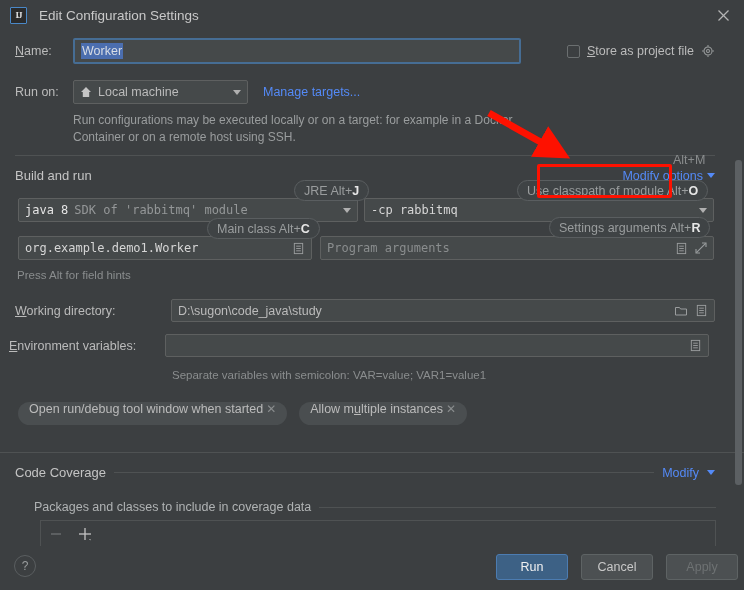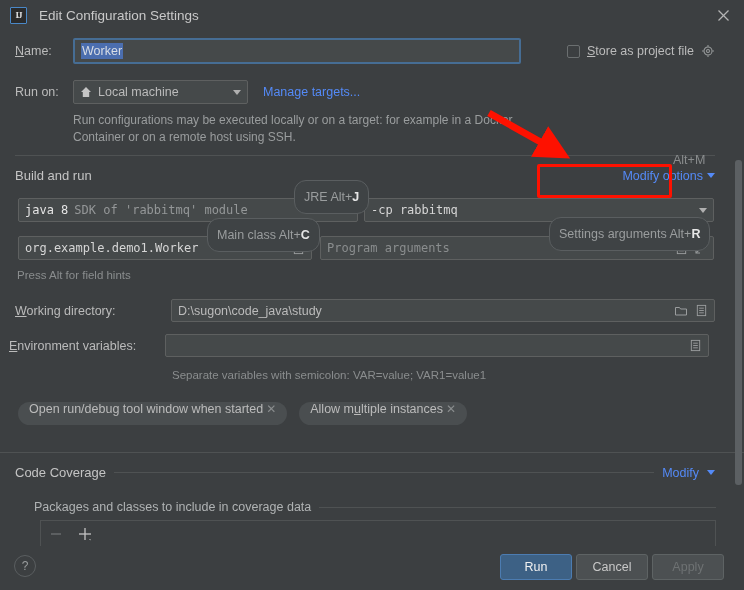--- a/index.html
+++ b/index.html
@@ -66,21 +66,21 @@
   .chip {
     background:#4a4e50; border-radius:12px; height:23px;
     display:inline-flex; align-items:flex-start; gap:3px;
     padding:0 11px; color:#bbbbbb; font-size:12.5px; cursor:pointer;
   }
   .chip .x { color:#8a8d8e; font-size:12px; }
 
   
   .hint {
     position:absolute; background:#3f4345; border:1px solid #5a5e60;
-    border-radius:12px; height:34px; display:flex; align-items:center;
+    border-radius:12px; height:21px; display:flex; align-items:center;
     padding:0 9px; font-size:12.5px; color:#9a9d9e; white-space:nowrap;
     z-index: 6;
   }
   .hint b { color:#e6e6e6; font-weight:bold; }
 
   
   .btn {
     height:26px; min-width:72px; border-radius:3px;
     border:1px solid #5e6364; background:#4c5052; color:#c8c8c8;
     font-size:12.5px; display:inline-flex; align-items:center; justify-content:center;
@@ -222,20 +222,24 @@
       </svg>
     </span>
   </div>
 
   <div style="position:absolute; left:17px; top:269px; color:#8a8d8e; font-size:11.5px;">Press Alt for field hints</div>
 
   <div class="hint" style="left:294px; top:180px;">
     <span>JRE Alt+</span>
       <b>J</b>
   </div>
+  <div class="hint" style="left:517px; top:180px;">
+    <span>Use classpath of module Alt+</span>
+      <b>O</b>
+  </div>
   <div class="hint" style="left:207px; top:218px;">
     <span>Main class Alt+</span>
       <b>C</b>
   </div>
   <div class="hint" style="left:549px; top:217px;">
     <span>Settings arguments Alt+</span>
       <b>R</b>
   </div>
 
   <div class="row" style="position:absolute; left:15px; top:299px; width:700px;">
@@ -317,21 +321,21 @@
         <line x1="2" y1="8" x2="14" y2="8" stroke="#c4c4c4" stroke-width="1.3"></line>
         <path d="M12 13 L13.5 13 L13.5 14.5 Z" fill="#c4c4c4"></path>
       </svg>
     </span>
   </div>
 
   <div style="position:absolute; left:0; bottom:0; width:744px; height:44px; background:#3c3f41;">
     <div class="help" style="position:absolute; left:14px; top:9px;">
       <span>?</span>
     </div>
-    <div style="position:absolute; right:20px; top:8px; display:flex; gap:4px;">
+    <div style="position:absolute; right:6px; top:8px; display:flex; gap:13px;">
       <div class="btn primary">Run</div>
       <div class="btn">Cancel</div>
       <div class="btn disabled">Apply</div>
     </div>
   </div>
 
   <div class="scrollbar" style="top:160px; height:330px;">
     <div class="thumb" style="height:325px;"></div>
   </div>
 

